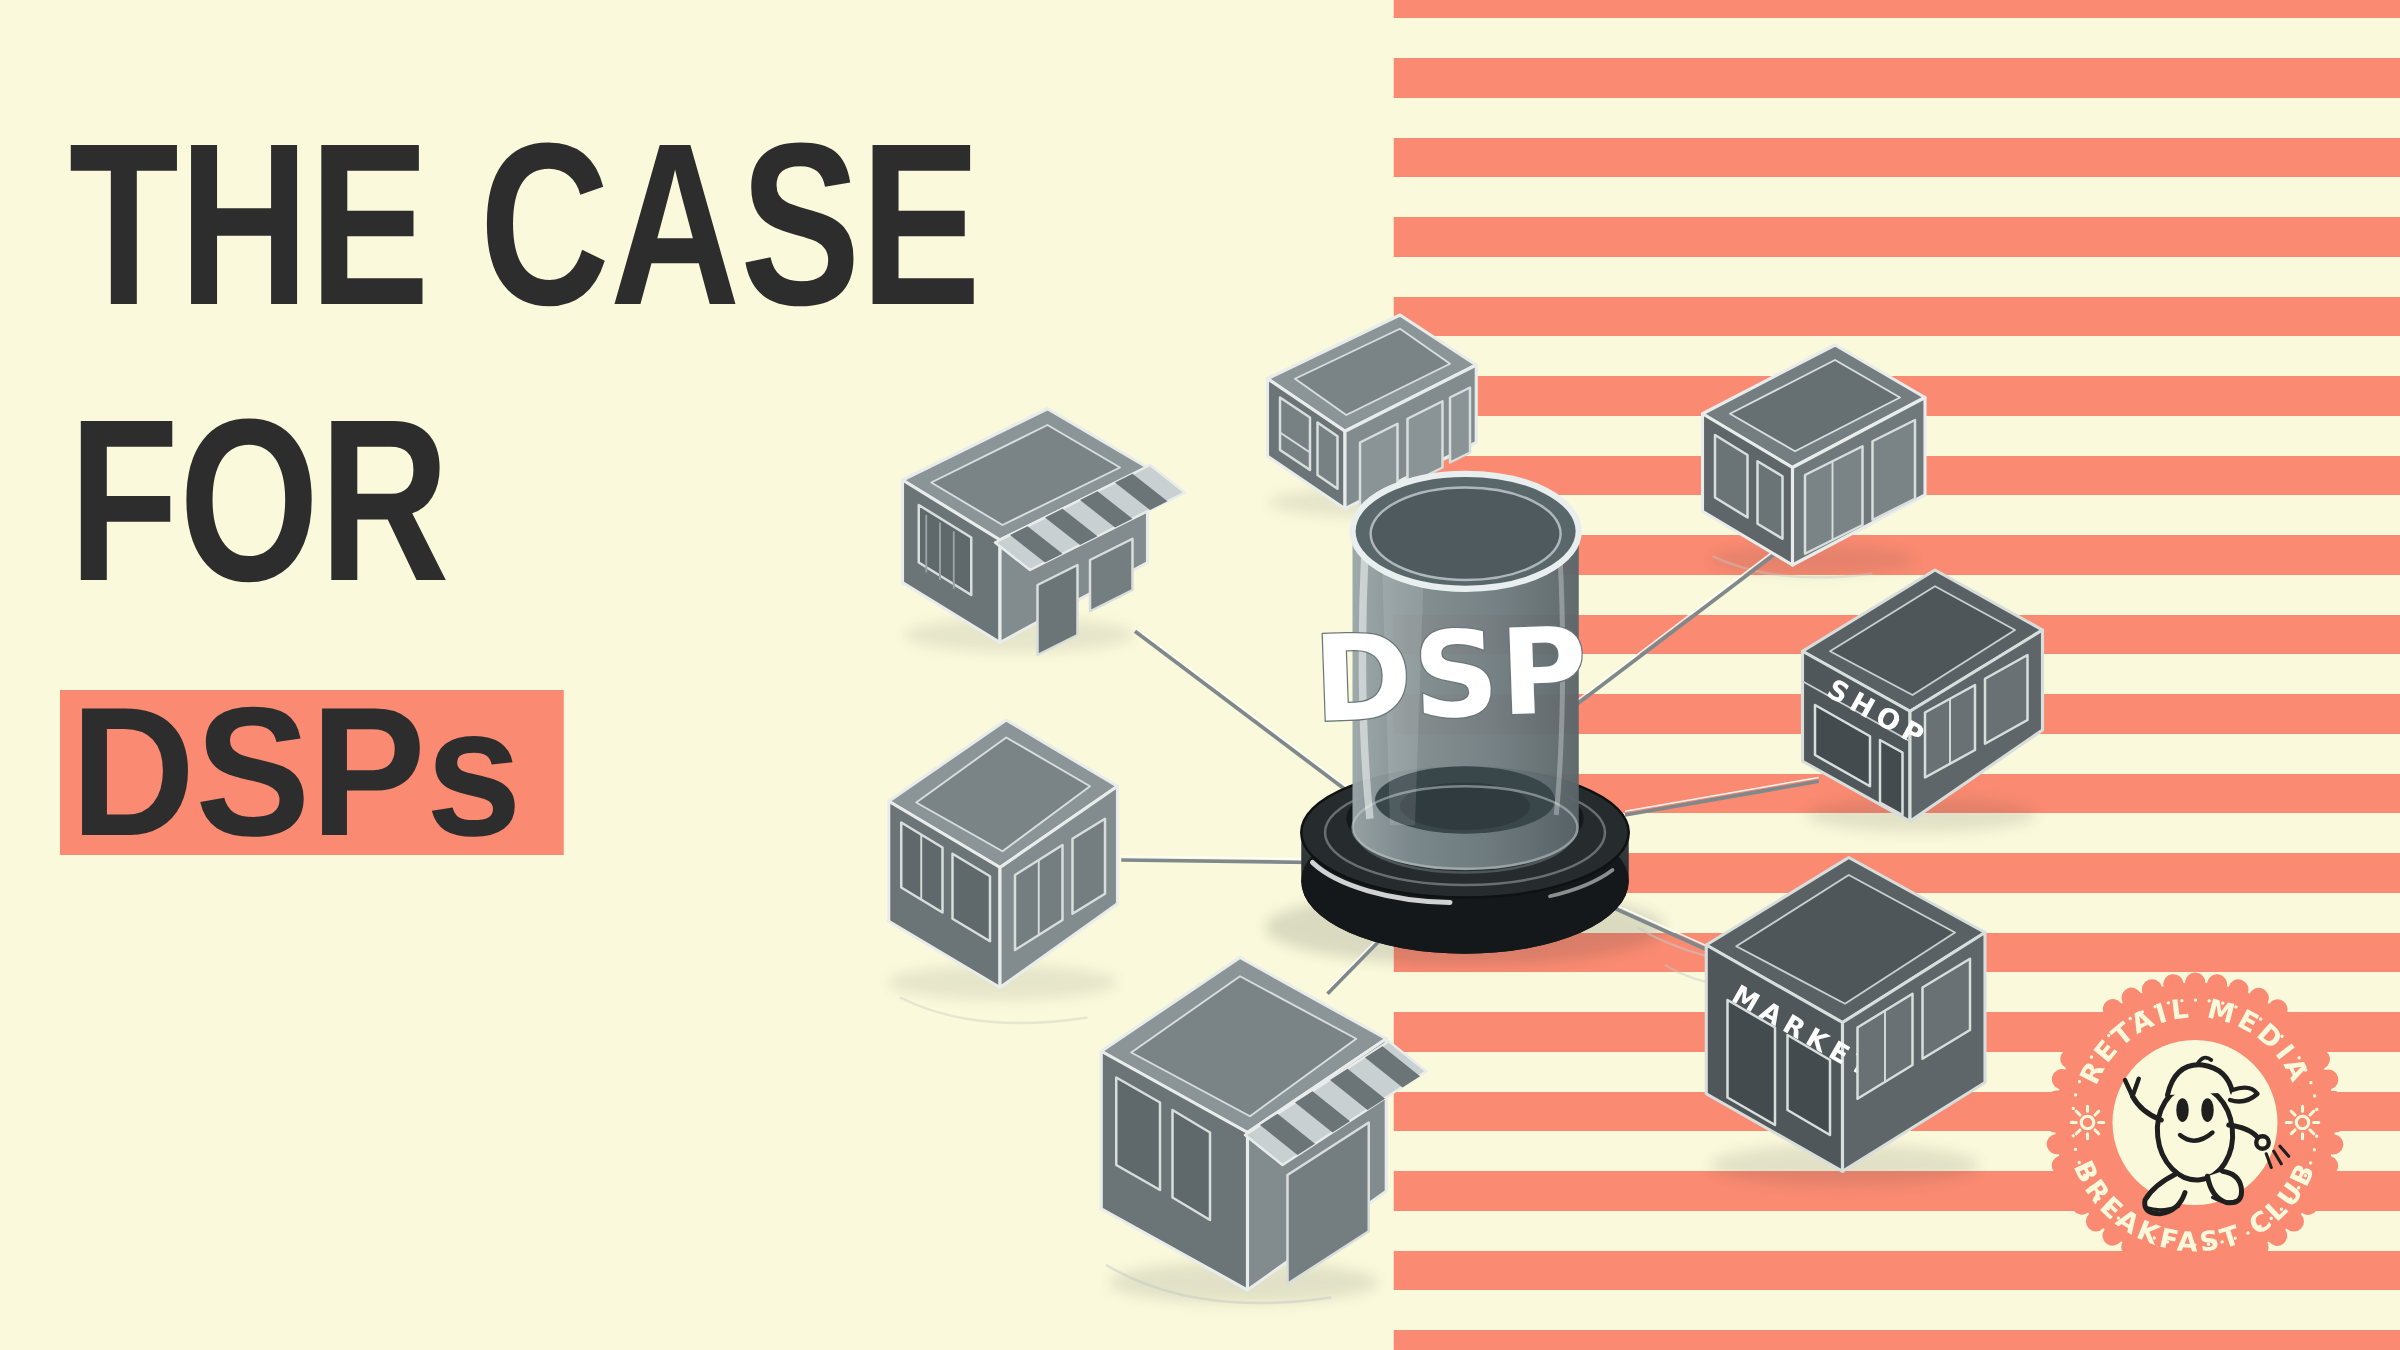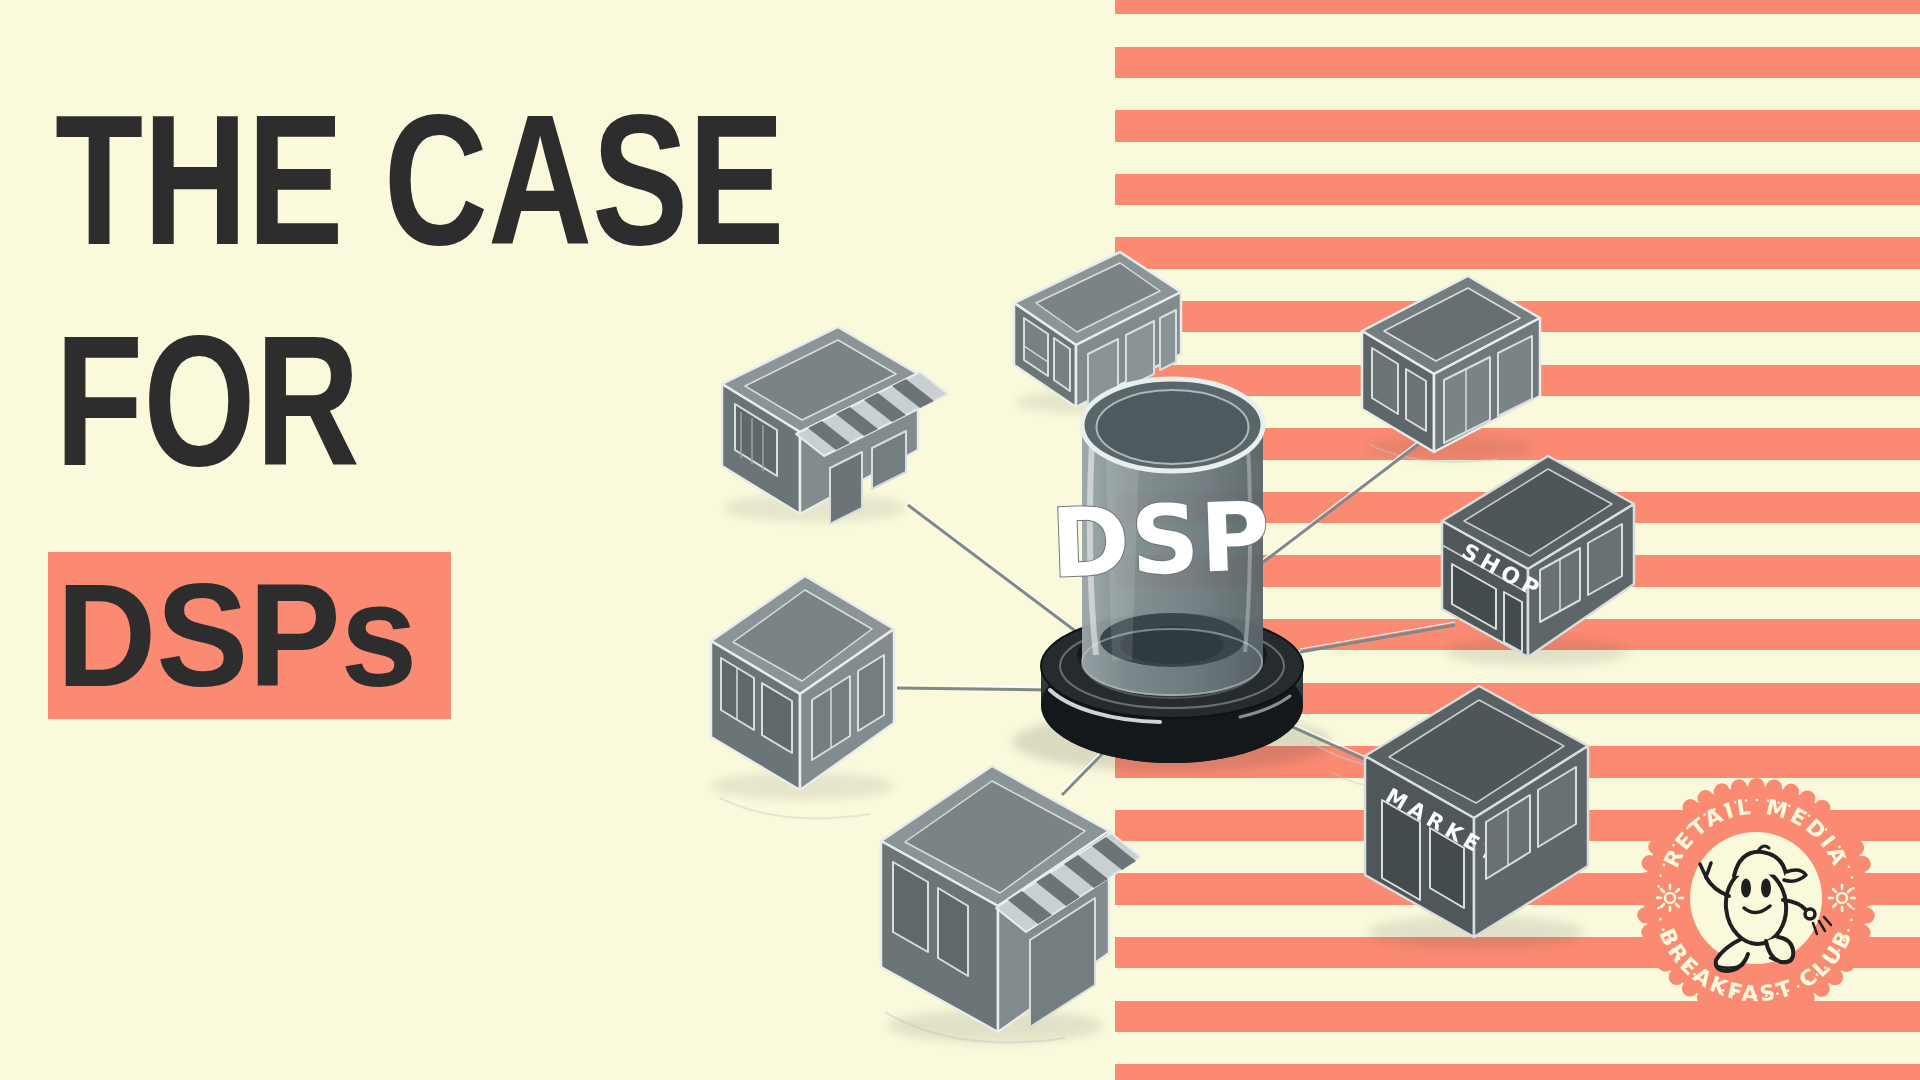--- a/index.html
+++ b/index.html
@@ -13,21 +13,21 @@
     background:repeating-linear-gradient(to bottom,#FA8A71 0 31.5px,#FAF9DB 31.5px 63.6px);
   }
   .title-line{
     position:absolute;left:55px;color:#2D2D2D;font-weight:bold;
     font-size:185px;line-height:1;letter-spacing:0;white-space:nowrap;
     transform:scaleX(0.78);transform-origin:left top;
   }
   #title-line1{top:88px;}
   #title-line2{top:309px;}
   .dsps-box{
-    position:absolute;left:48px;top:552px;width:403px;height:167px;
+    position:absolute;left:48px;top:552px;width:403px;height:132px;
     background:#FA8A71;display:flex;align-items:center;
   }
   .dsps-box .txt{
     color:#2D2D2D;font-weight:bold;font-size:147px;line-height:1;
     padding-left:9px;transform:scaleX(0.94);transform-origin:left center;white-space:nowrap;
   }
   svg.scene{position:absolute;left:0;top:0;}
   .sign-text{font-family:"DejaVu Sans",sans-serif;font-weight:bold;fill:#FFFFFF;}
   .badge-arc{font-family:"DejaVu Sans",sans-serif;font-weight:bold;fill:#FAF9DB;}
 </style>

